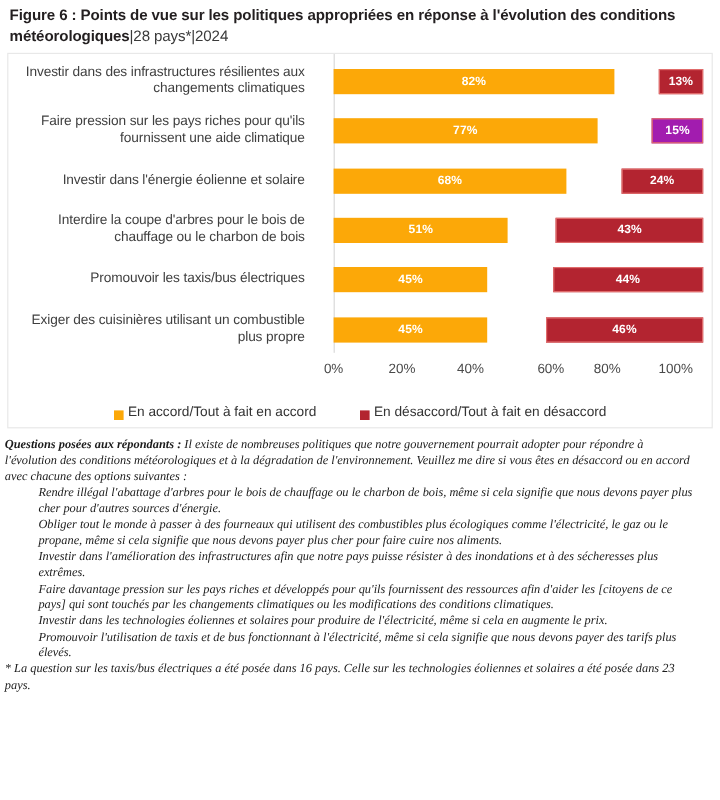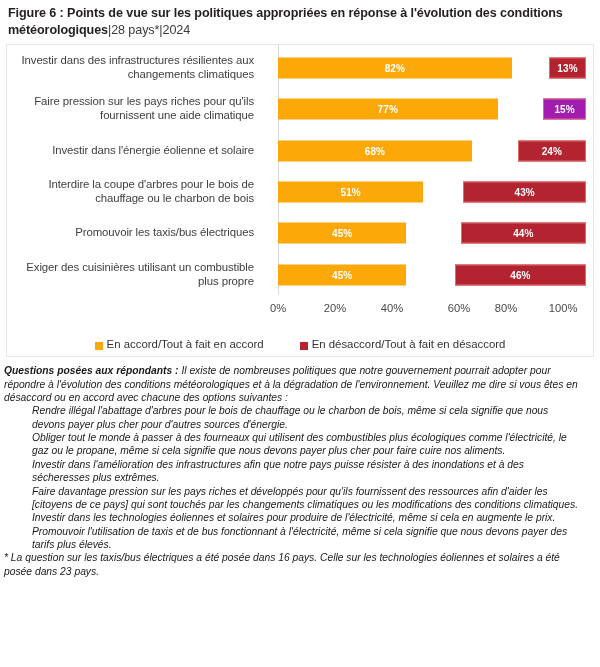--- a/index.html
+++ b/index.html
@@ -147,20 +147,21 @@
     display: inline-block;
   }
 
   
   .notes {
     padding: 7px 20px 0 4px;
     font-size: 10.3px;
     line-height: 1.3;
     font-style: italic;
     color: #1a1a1a;
+    font-family: Liberation Serif, serif;
   }
   .notes p {
     margin: 0 0 0 0;
   }
   .q-intro strong {
     font-style: italic;
     font-weight: bold;
   }
   .q-item {
     padding-left: 28px;

